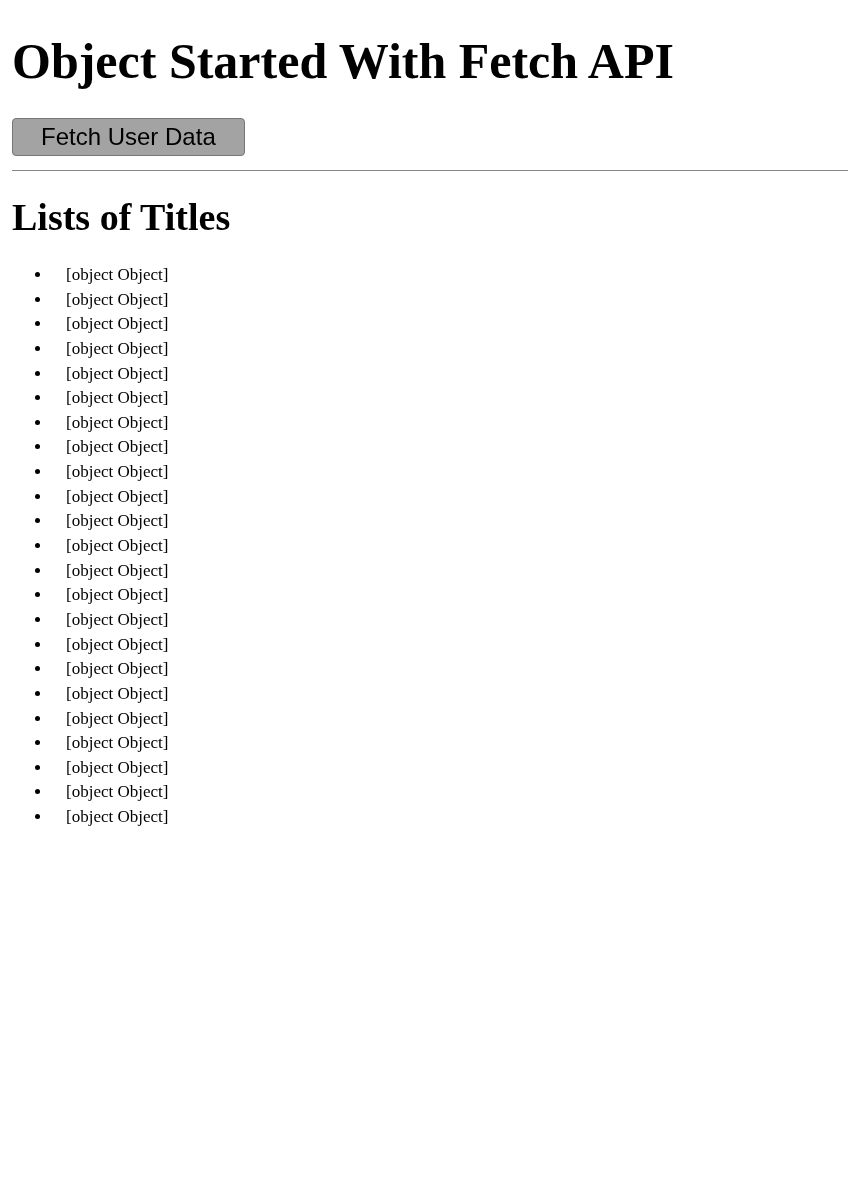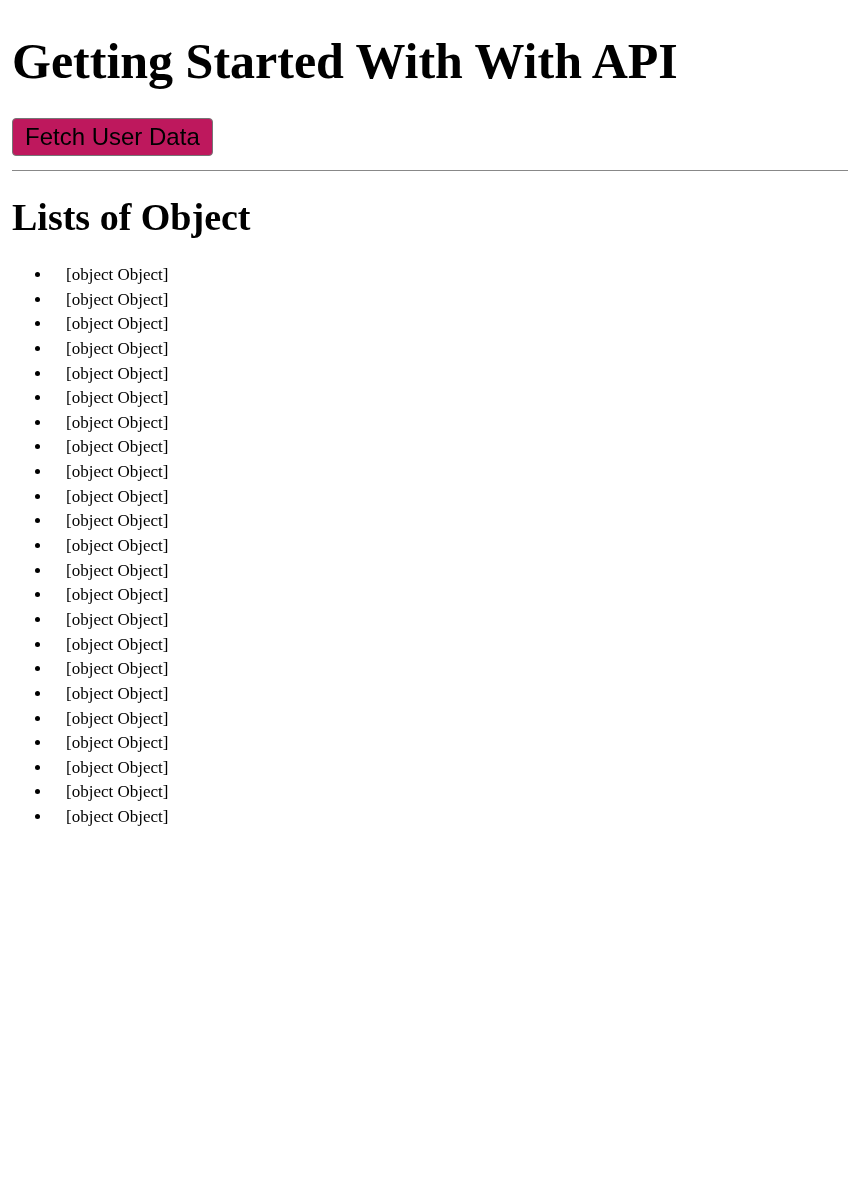--- a/index.html
+++ b/index.html
@@ -11,22 +11,22 @@
     }
     h1 {
       font-size: 50px;
       font-weight: bold;
       margin: 20px 0 28px 0;
       white-space: nowrap;
     }
     button {
       font-family: Arial, Helvetica, sans-serif;
       font-size: 24px;
-      padding: 4px 12px;
-      background: #be185d;
+      padding: 4px 28px;
+      background: #a3a3a3;
       border: 1px solid #767676;
       border-radius: 4px;
       cursor: pointer;
       text-align: right;
     }
     hr {
       margin: 14px 0 18px 0;
       border: none;
       border-top: 1px solid #888;
     }
@@ -43,27 +43,27 @@
     }
     ul li {
       padding-left: 14px;
     }
   </style>
 </head>
 <body>
 
 
 
-<h1>Getting Started With With API</h1>
+<h1>Object Started With Fetch API</h1>
 
 <button>Fetch User Data</button>
 
 <hr>
 
-<h2>Lists of Object</h2>
+<h2>Lists of Titles</h2>
 
 <ul id="titles-list">
     <li>[object Object]</li>
     <li>[object Object]</li>
     <li>[object Object]</li>
     <li>[object Object]</li>
     <li>[object Object]</li>
     <li>[object Object]</li>
     <li>[object Object]</li>
     <li>[object Object]</li>

